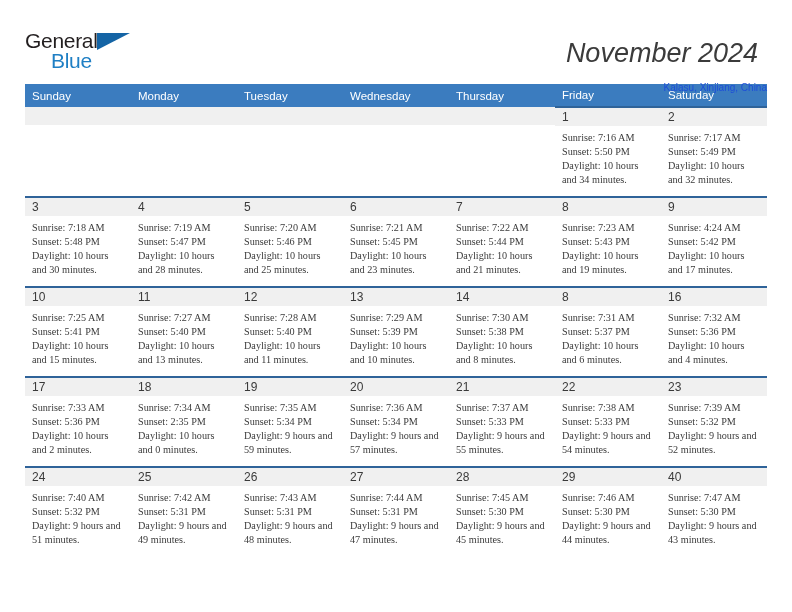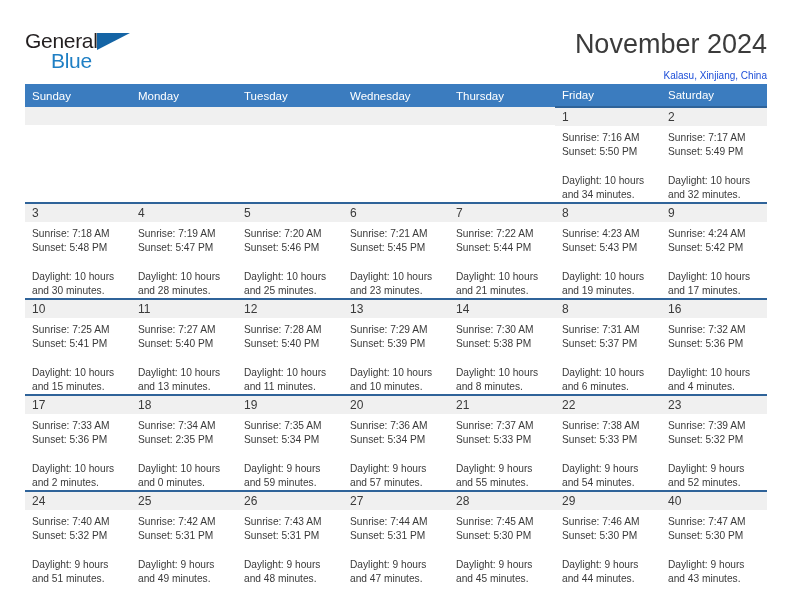--- a/index.html
+++ b/index.html
@@ -67,22 +67,23 @@
   .title-block {
     text-align: right;
     flex: 0 0 auto;
     padding-top: 1px;
   }
   .cal-title {
     font-size: 27px;
     line-height: 32px;
     color: #3b3b3b;
     font-weight: normal;
-    margin: 0;
+    margin: 9px;
     white-space: nowrap;
+    font-style: italic;
   }
   .cal-subtitle {
     font-size: 10px;
     line-height: 20px;
     color: #1d4ed8;
     margin: 6px 0 17px 0;
     white-space: nowrap;
   }
 
   
@@ -122,27 +123,27 @@
     box-sizing: border-box;
     font-size: 12px;
     line-height: 17px;
     color: #3a3a3a;
   }
   .cell-body {
     padding: 5px 6px 0 7px;
     font-size: 10.2px;
     line-height: 14px;
     color: #3a3a3a;
+    font-family: Liberation Serif, serif;
   }
   .cell-body div {
     white-space: nowrap;
   }
   .cell-body .daylight-line {
     white-space: normal;
-    margin-top: 15px;
   }
 </style>
 </head>
 <body>
 
 <div class="page">
 
   <div class="header">
 
     <div class="brand">
@@ -241,21 +242,21 @@
             <div class="daynum-bar">7</div>
             <div class="cell-body">
               <div>Sunrise: 7:22 AM</div>
               <div>Sunset: 5:44 PM</div>
               <div class="daylight-line">Daylight: 10 hours and 21 minutes.</div>
             </div>
           </td>
           <td class="day-cell">
             <div class="daynum-bar">8</div>
             <div class="cell-body">
-              <div>Sunrise: 4:23 AM</div>
+              <div>Sunrise: 7:23 AM</div>
               <div>Sunset: 5:43 PM</div>
               <div class="daylight-line">Daylight: 10 hours and 19 minutes.</div>
             </div>
           </td>
           <td class="day-cell">
             <div class="daynum-bar">9</div>
             <div class="cell-body">
               <div>Sunrise: 4:24 AM</div>
               <div>Sunset: 5:42 PM</div>
               <div class="daylight-line">Daylight: 10 hours and 17 minutes.</div>

